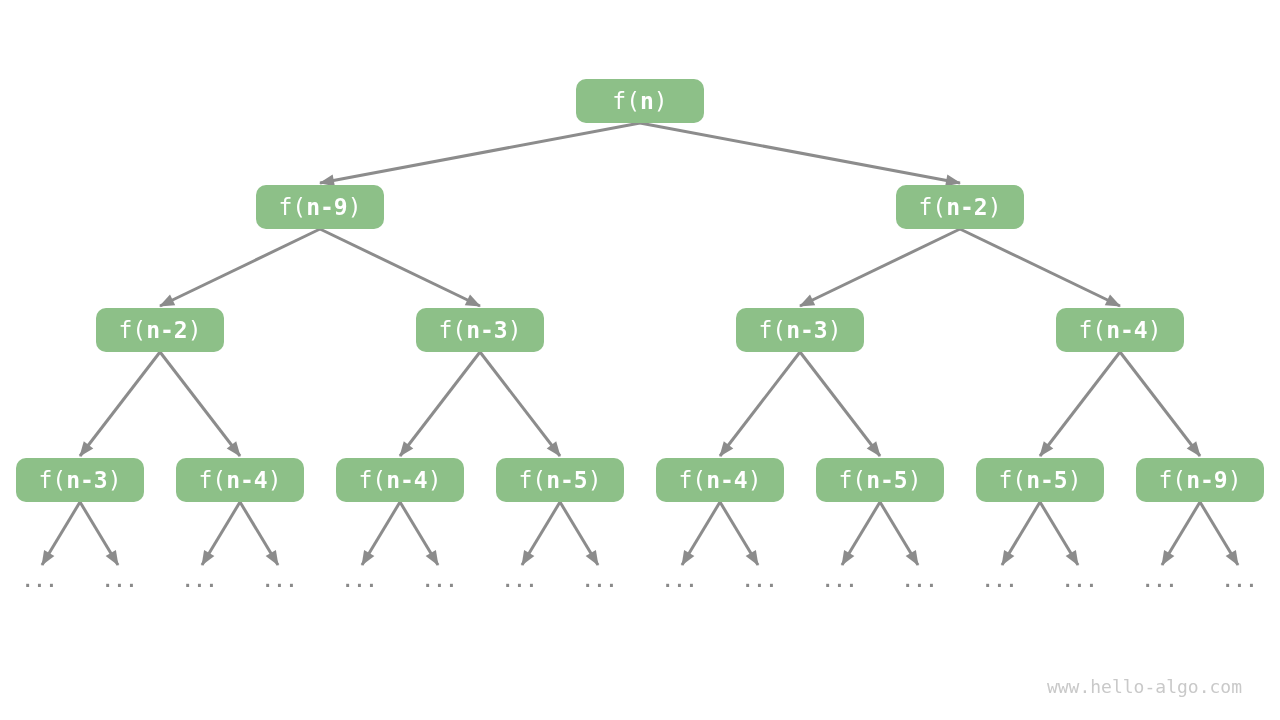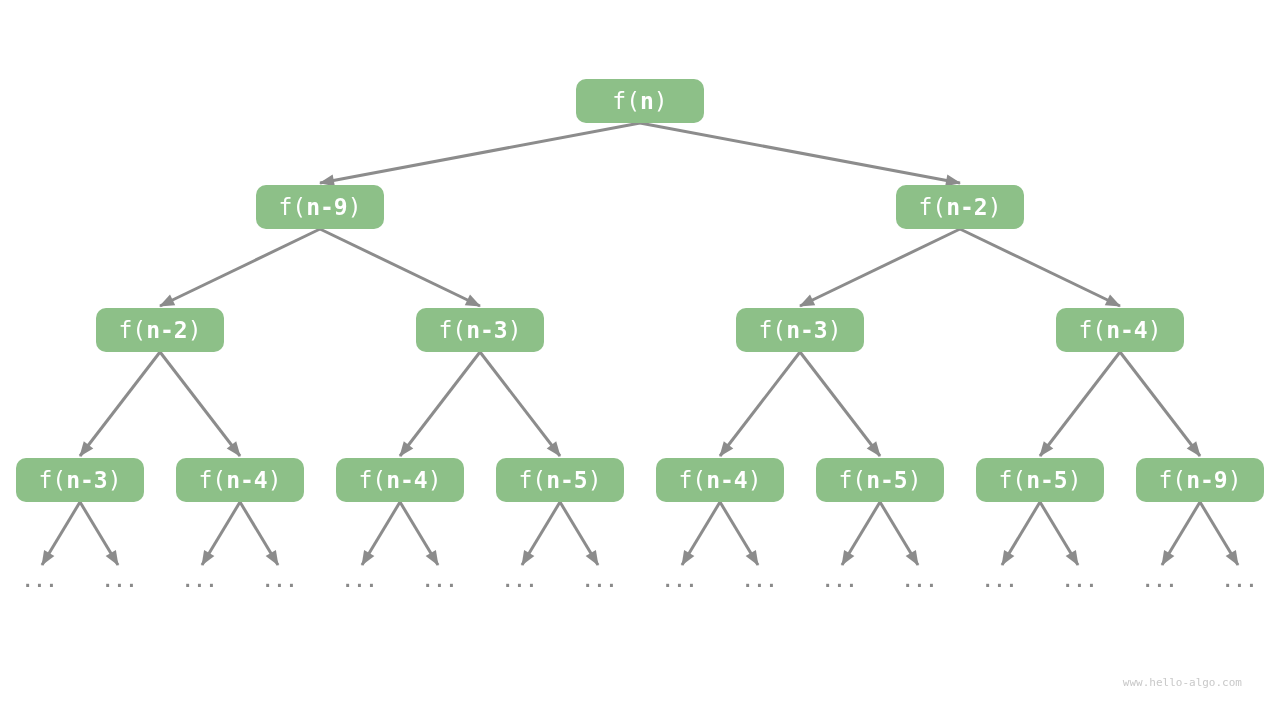--- a/index.html
+++ b/index.html
@@ -47,21 +47,21 @@
     line-height: 18px;
     letter-spacing: 1px;
     color: var(--ellipsis, #8a8a8a);
     white-space: pre;
   }
   .watermark {
     position: absolute;
     right: 38px;
     top: 676px;
     font-family: "DejaVu Sans Mono", monospace;
-    font-size: 11px;
+    font-size: 18px;
     color: var(--watermark, #c9c9c9);
     letter-spacing: 0px;
   }
 </style>
 </head>
 <body>
 
 <div id="canvas">
   <svg id="edges" xmlns="http://www.w3.org/2000/svg" viewBox="0 0 1280 720">
     <defs>

